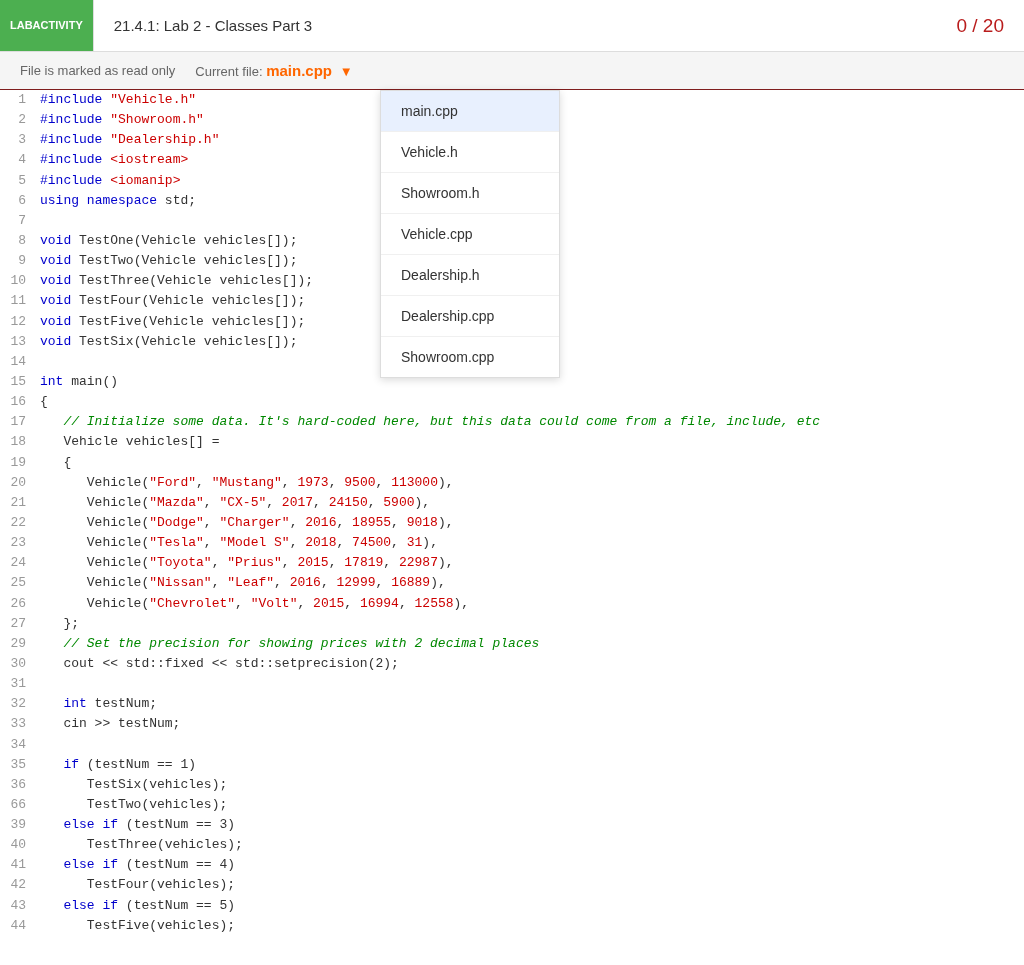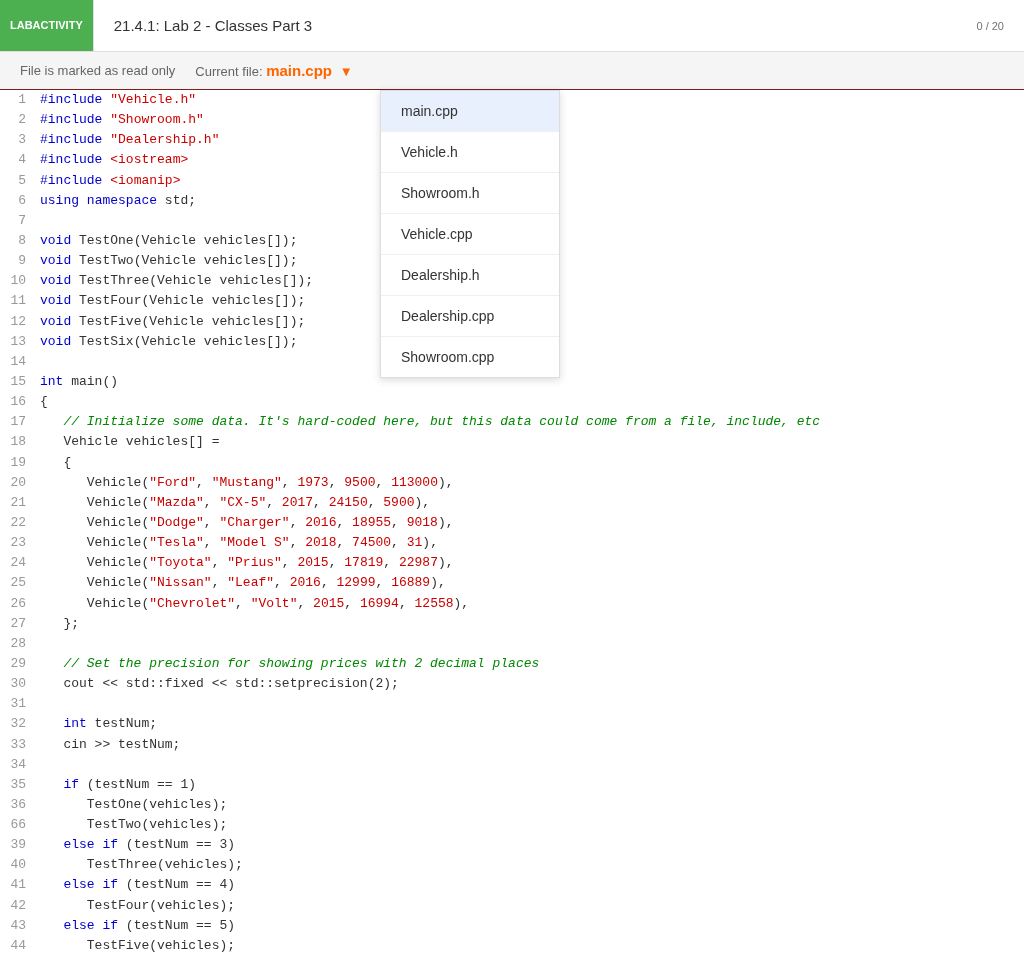--- a/index.html
+++ b/index.html
@@ -33,22 +33,22 @@
       height: 100%;
     }
     .header-title {
       flex: 1;
       padding-left: 20px;
       font-size: 15px;
       color: #333;
     }
     .header-score {
       padding-right: 20px;
-      font-size: 11px;
-      color: #737373;
+      font-size: 19px;
+      color: #b91c1c;
     }
 
     
     .toolbar {
       background: #f5f5f5;
       padding: 10px 20px;
       font-size: 13px;
       color: #666;
       display: flex;
       align-items: center;
@@ -273,24 +273,20 @@
         </tr>
         <tr>
           <td class="line-num">26</td>
           <td class="line-code">      Vehicle(<span class="str-val">"Chevrolet"</span>, <span class="str-val">"Volt"</span>, <span class="num-val">2015</span>, <span class="num-val">16994</span>, <span class="num-val">12558</span>),</td>
         </tr>
         <tr>
           <td class="line-num">27</td>
           <td class="line-code">   };</td>
         </tr>
         <tr>
-          <td class="line-num">28</td>
-          <td class="line-code"></td>
-        </tr>
-        <tr>
           <td class="line-num">29</td>
           <td class="line-code">   <span class="comment">// Set the precision for showing prices with 2 decimal places</span></td>
         </tr>
         <tr>
           <td class="line-num">30</td>
           <td class="line-code">   cout &lt;&lt; std::fixed &lt;&lt; std::setprecision(2);</td>
         </tr>
         <tr>
           <td class="line-num">31</td>
           <td class="line-code"></td>
@@ -306,21 +302,21 @@
         <tr>
           <td class="line-num">34</td>
           <td class="line-code"></td>
         </tr>
         <tr>
           <td class="line-num">35</td>
           <td class="line-code">   <span class="kw-if">if</span> (testNum == 1)</td>
         </tr>
         <tr>
           <td class="line-num">36</td>
-          <td class="line-code">      TestOne(vehicles);</td>
+          <td class="line-code">      TestSix(vehicles);</td>
         </tr>
         <tr>
           <td class="line-num">66</td>
           <td class="line-code">      TestTwo(vehicles);</td>
         </tr>
         <tr>
           <td class="line-num">39</td>
           <td class="line-code">   <span class="kw-else">else</span> <span class="kw-if">if</span> (testNum == 3)</td>
         </tr>
         <tr>

